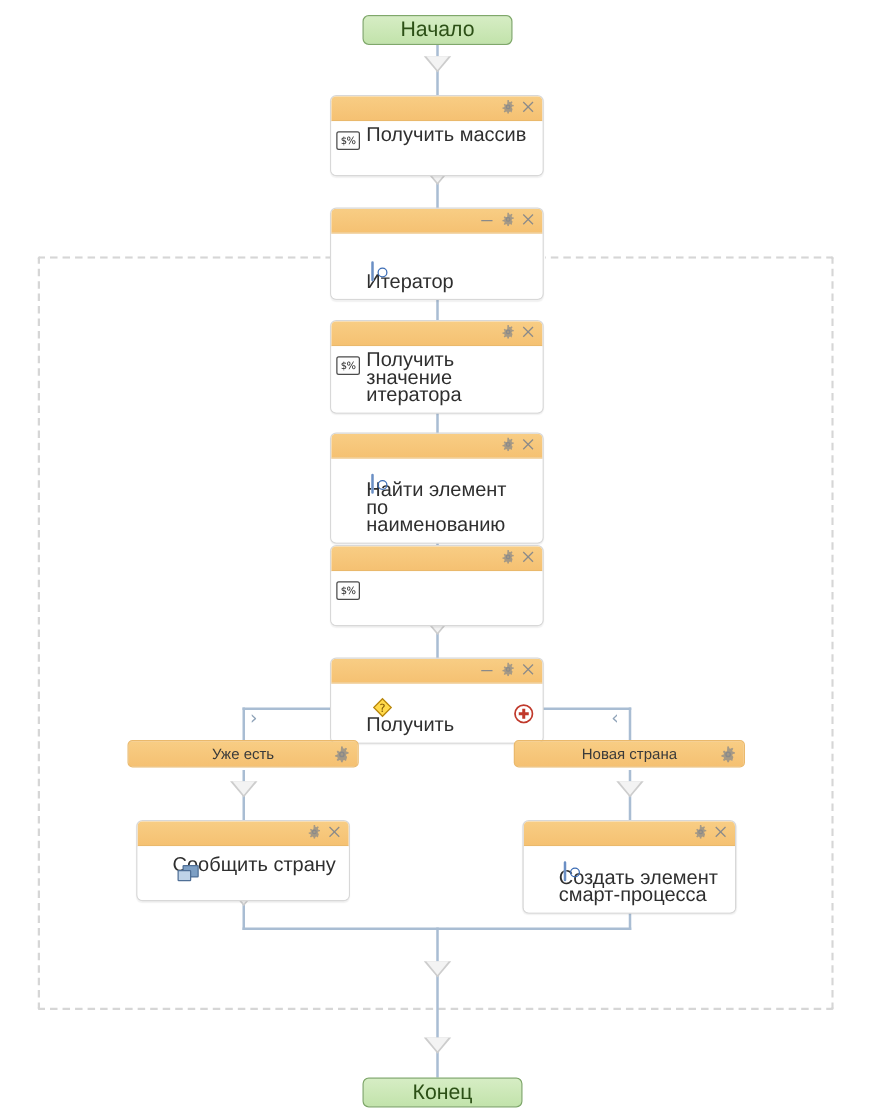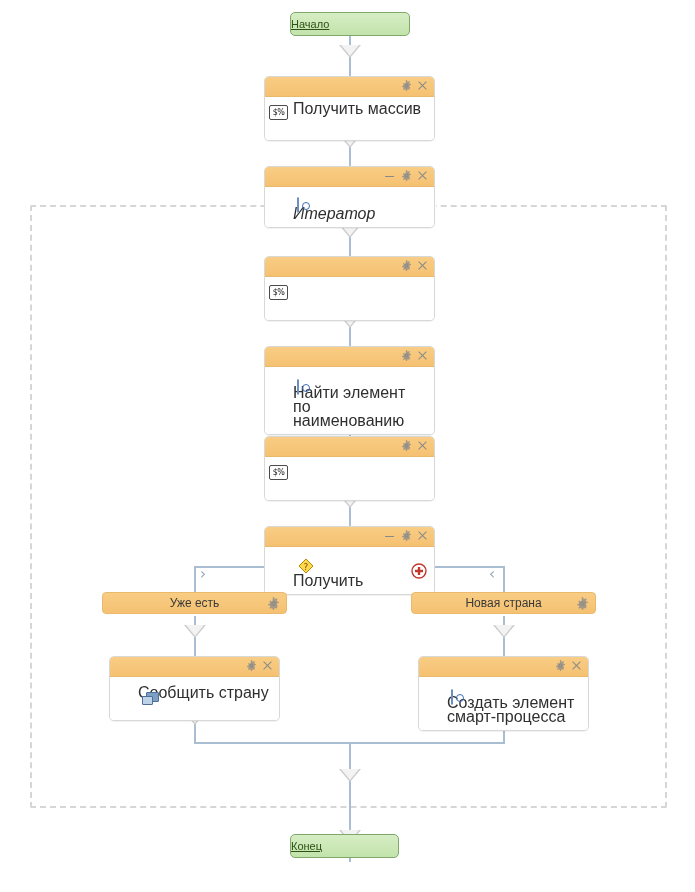--- a/index.html
+++ b/index.html
@@ -76,23 +76,23 @@
 
   
   .terminal {
     position: absolute;
     height: 24px;
     box-sizing: border-box;
     border: 1px solid #7fa86a;
     border-radius: 5px;
     background: linear-gradient(#d6edc4, #c2e3ab);
     color: #2c5016;
-    font-size: 11px;
+    font-size: 17px;
     line-height: 22px;
-    text-decoration: underline;
+    text-align: center;
   }
 
   
   .node {
     position: absolute;
     box-sizing: border-box;
     border: 1px solid #d8d8d8;
     border-radius: 5px;
     background: #ffffff;
     box-shadow: 0 1px 1px rgba(0,0,0,0.06);
@@ -351,40 +351,41 @@
       <span class="ctl ctl-gear">
         <svg class="gear-g" viewBox="0 0 16 16">
             <path fill="#8a8a8a" d="M8 5.2A2.8 2.8 0 1 0 8 10.8 2.8 2.8 0 0 0 8 5.2zm0 1.4a1.4 1.4 0 1 1 0 2.8 1.4 1.4 0 0 1 0-2.8z"></path>
             <path fill="#8a8a8a" d="M7.2 0h1.6l.3 2 1.3.55L12 1.4l1.15 1.15-1.15 1.6.55 1.3 2 .3v1.6l-2 .3-.55 1.3 1.15 1.6L12 14.6l-1.6-1.15-1.3.55-.3 2H7.2l-.3-2-1.3-.55L4 14.6 2.85 13.45 4 11.85l-.55-1.3-2-.3V8.65l2-.3L4 7.05 2.85 5.45 4 4.3l1.6 1.15 1.3-.55z" opacity=".75"></path>
           </svg>
       </span>
       <span class="ctl ctl-close">
           <i class="close-g"></i>
         </span>
     </div>
-    <div class="node-body" style="min-height:28px; padding-top:6px;font-style:italic;">
+    <div class="node-body" style="min-height:28px; padding-top:18px;">
       <span class="bicon ic-doc" style="top:5px;"></span>
       <div class="node-title">Итератор</div>
     </div>
   </div>
 
   <div class="node" style="left:264px; top:256px; width:171px;">
     <div class="node-head">
       <span class="ctl ctl-gear-only">
         <svg class="gear-g" viewBox="0 0 16 16">
             <path fill="#8a8a8a" d="M8 5.2A2.8 2.8 0 1 0 8 10.8 2.8 2.8 0 0 0 8 5.2zm0 1.4a1.4 1.4 0 1 1 0 2.8 1.4 1.4 0 0 1 0-2.8z"></path>
             <path fill="#8a8a8a" d="M7.2 0h1.6l.3 2 1.3.55L12 1.4l1.15 1.15-1.15 1.6.55 1.3 2 .3v1.6l-2 .3-.55 1.3 1.15 1.6L12 14.6l-1.6-1.15-1.3.55-.3 2H7.2l-.3-2-1.3-.55L4 14.6 2.85 13.45 4 11.85l-.55-1.3-2-.3V8.65l2-.3L4 7.05 2.85 5.45 4 4.3l1.6 1.15 1.3-.55z" opacity=".75"></path>
           </svg>
       </span>
       <span class="ctl ctl-close-only">
           <i class="close-g"></i>
         </span>
     </div>
     <div class="node-body">
       <span class="bicon ic-var">$%</span>
+      <div class="node-title">Получить значение итератора</div>
     </div>
   </div>
 
   <div class="node" style="left:264px; top:346px; width:171px;">
     <div class="node-head">
       <span class="ctl ctl-gear-only">
         <svg class="gear-g" viewBox="0 0 16 16">
             <path fill="#8a8a8a" d="M8 5.2A2.8 2.8 0 1 0 8 10.8 2.8 2.8 0 0 0 8 5.2zm0 1.4a1.4 1.4 0 1 1 0 2.8 1.4 1.4 0 0 1 0-2.8z"></path>
             <path fill="#8a8a8a" d="M7.2 0h1.6l.3 2 1.3.55L12 1.4l1.15 1.15-1.15 1.6.55 1.3 2 .3v1.6l-2 .3-.55 1.3 1.15 1.6L12 14.6l-1.6-1.15-1.3.55-.3 2H7.2l-.3-2-1.3-.55L4 14.6 2.85 13.45 4 11.85l-.55-1.3-2-.3V8.65l2-.3L4 7.05 2.85 5.45 4 4.3l1.6 1.15 1.3-.55z" opacity=".75"></path>
           </svg>
@@ -497,17 +498,17 @@
       <span class="ctl ctl-close-only">
           <i class="close-g"></i>
         </span>
     </div>
     <div class="node-body">
       <span class="bicon ic-doc"></span>
       <div class="node-title">Создать элемент смарт-процесса</div>
     </div>
   </div>
 
-  <div class="terminal" style="left:290px; top:834px; width:109px;">
+  <div class="terminal" style="left:290px; top:862px; width:128px;">
     <span>Конец</span>
   </div>
 
 </div>
 
 </body></html>

